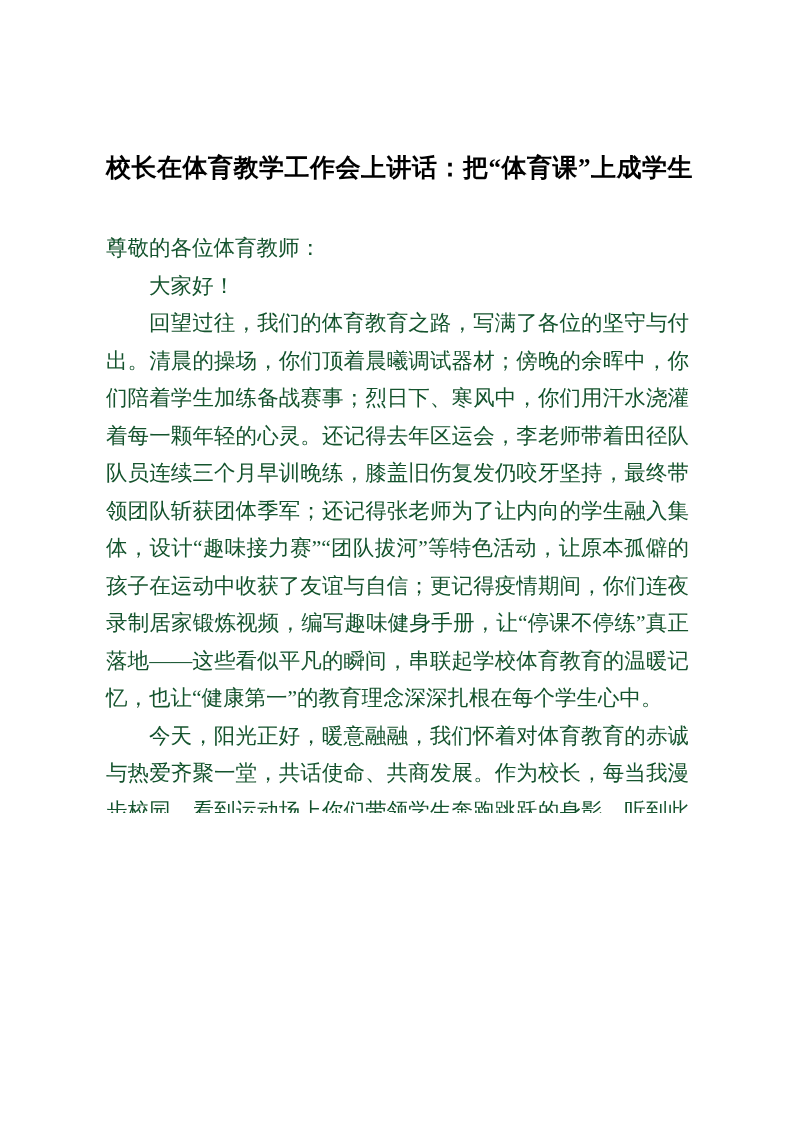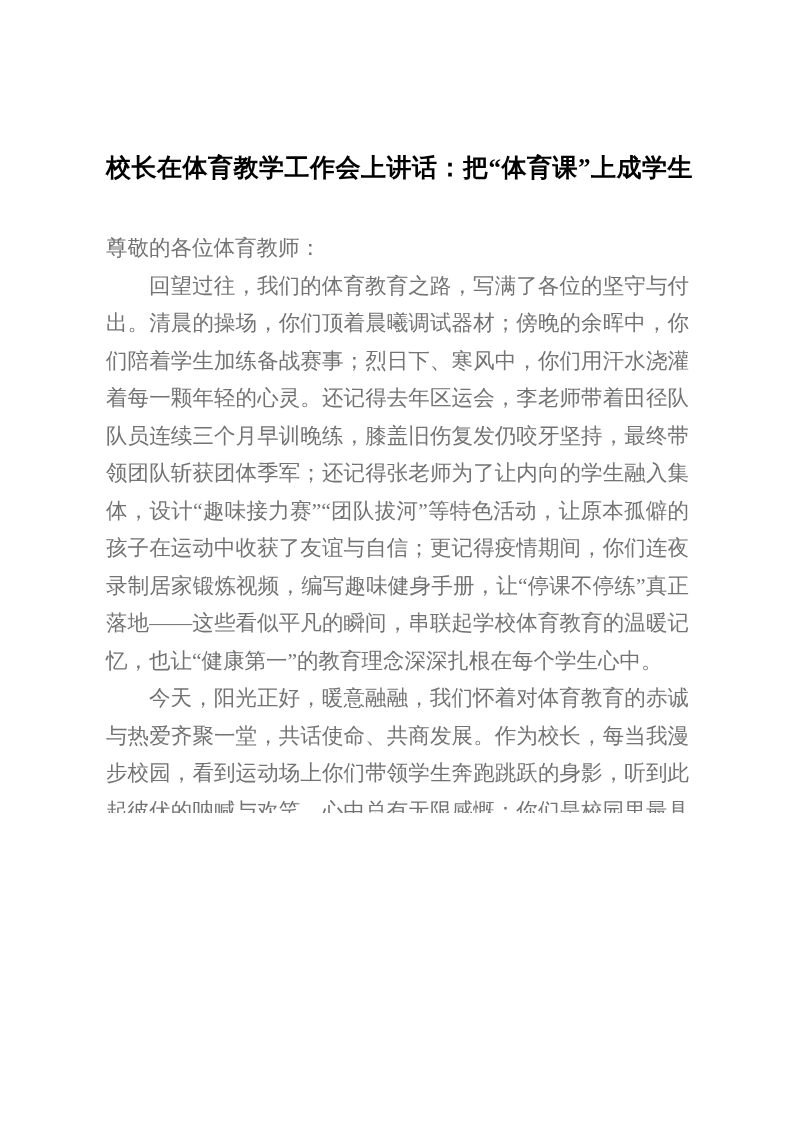--- a/index.html
+++ b/index.html
@@ -30,39 +30,40 @@
   }
   .title-line {
     display: block;
     white-space: nowrap;
   }
   .salutation,
   .para {
     margin: 0;
     font-size: 21.5px;
     line-height: 37.5px;
-    color: #737373;
+    color: #14532d;
     text-align: justify;
     font-weight: 400;
   }
   .indent {
     text-indent: 2em;
   }
 </style>
 </head>
 <body>
 
 <div class="page">
   <div class="content">
 
     <h1 class="doc-title">
       <span class="title-line">校长在体育教学工作会上讲话：把“体育课”上成学生</span>
     </h1>
 
     <p class="salutation">尊敬的各位体育教师：</p>
 
+    <p class="para indent">大家好！</p>
 
     <p class="para indent">回望过往，我们的体育教育之路，写满了各位的坚守与付出。清晨的操场，你们顶着晨曦调试器材；傍晚的余晖中，你们陪着学生加练备战赛事；烈日下、寒风中，你们用汗水浇灌着每一颗年轻的心灵。还记得去年区运会，李老师带着田径队队员连续三个月早训晚练，膝盖旧伤复发仍咬牙坚持，最终带领团队斩获团体季军；还记得张老师为了让内向的学生融入集体，设计“趣味接力赛”“团队拔河”等特色活动，让原本孤僻的孩子在运动中收获了友谊与自信；更记得疫情期间，你们连夜录制居家锻炼视频，编写趣味健身手册，让“停课不停练”真正落地——这些看似平凡的瞬间，串联起学校体育教育的温暖记忆，也让“健康第一”的教育理念深深扎根在每个学生心中。</p>
 
     <p class="para indent">今天，阳光正好，暖意融融，我们怀着对体育教育的赤诚与热爱齐聚一堂，共话使命、共商发展。作为校长，每当我漫步校园，看到运动场上你们带领学生奔跑跳跃的身影，听到此起彼伏的呐喊与欢笑，心中总有无限感慨：你们是校园里最具活力的耕耘者，是学生成长路上不可或缺的引路人，体育教育更是学校“五育并举”育人体系中最具生命力的重要支柱。</p>
 
   </div>
 </div>
 
 </body></html>

